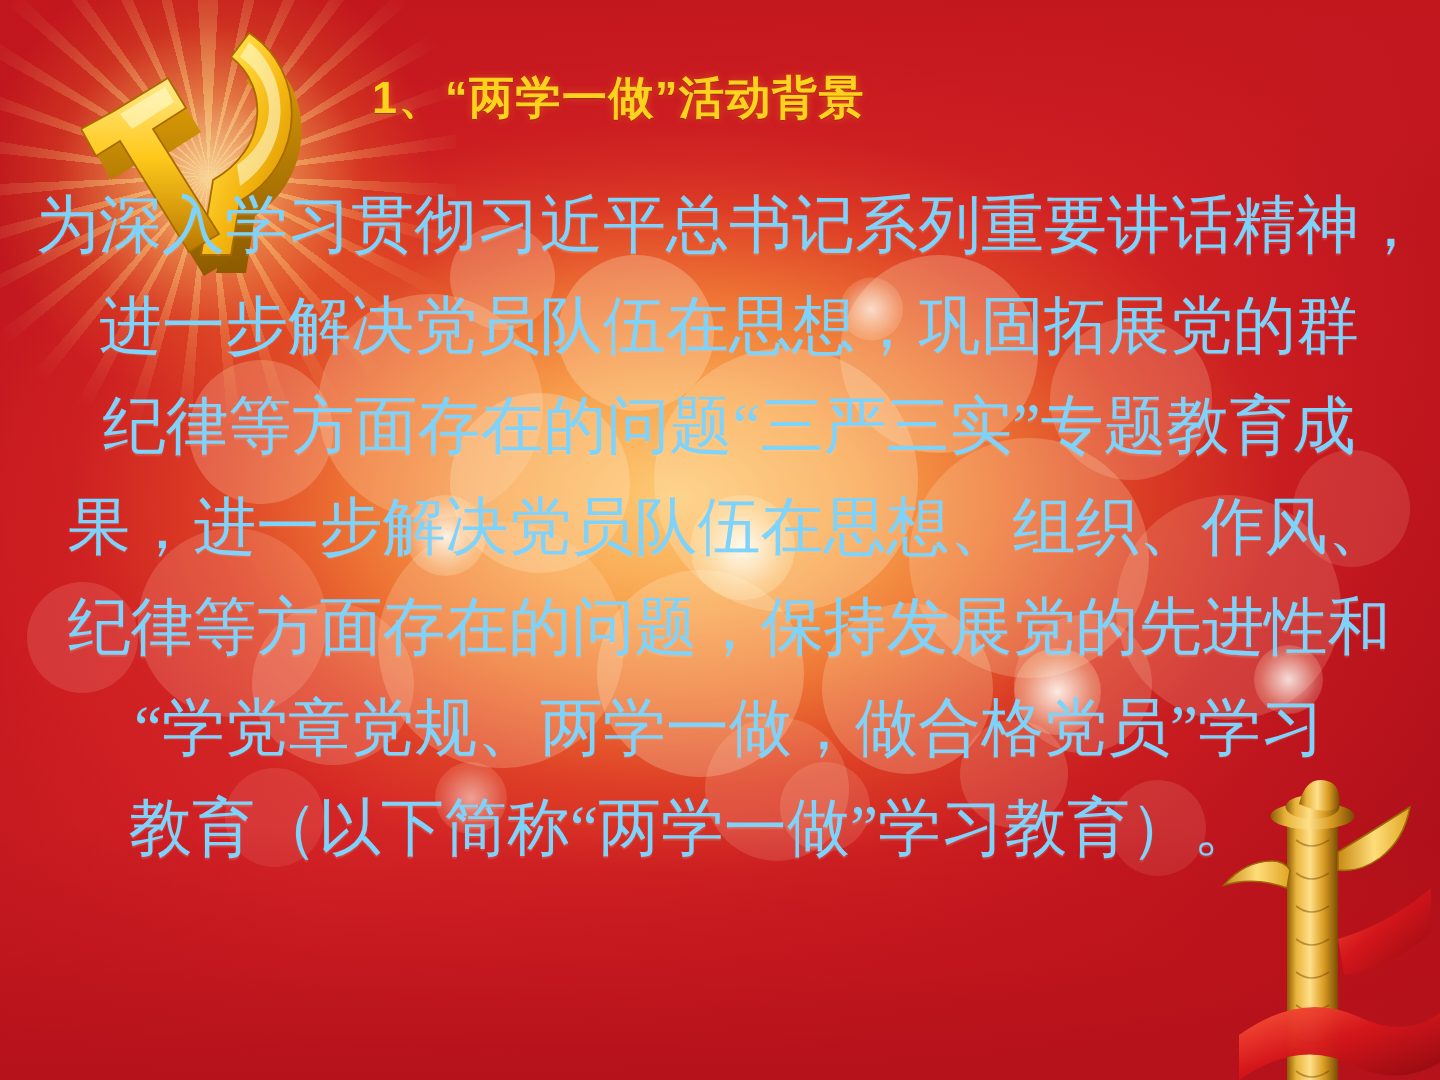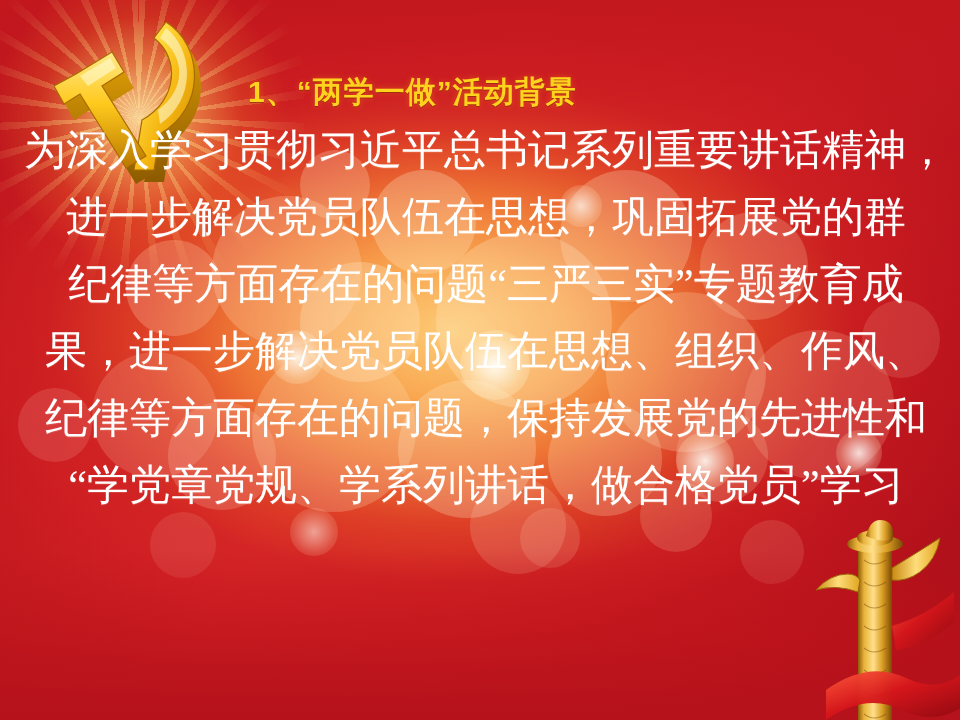--- a/index.html
+++ b/index.html
@@ -61,37 +61,37 @@
     position:absolute;left:-54px;top:-46px;width:300px;height:300px;border-radius:50%;
     background:radial-gradient(circle,rgba(255,238,170,0.88) 0%,rgba(255,206,96,0.50) 26%,rgba(255,160,40,0.18) 48%,rgba(255,140,30,0) 70%);
   }
   .emblem-svg{position:absolute;left:10px;top:6px;width:172px;height:176px;}
 
   
   .huabiao{position:absolute;right:-4px;bottom:-6px;width:168px;height:218px;}
 
   
   .title{
-    position:absolute;left:248px;top:69px;width:460px;height:46px;
+    position:absolute;left:248px;top:42px;width:460px;height:46px;
     display:flex;align-items:center;
     font-family:"Liberation Sans","DejaVu Sans",sans-serif;
     font-weight:700;font-size:30px;letter-spacing:1px;
     color:#FFD21E;
     text-shadow:0 1px 0 rgba(120,40,0,0.55),0 0 6px rgba(255,170,30,0.35);
     white-space:nowrap;
   }
 
   .body-block{
     position:absolute;left:56px;top:116px;width:860px;
   }
   .line{
     height:67px;
     display:flex;align-items:center;
     font-size:42px;
-    color:#ffffff;
+    color:#7dd3fc;
     letter-spacing:0px;
     white-space:nowrap;
     text-shadow:0 1px 1px rgba(255,230,190,0.18);
   }
   .line.c{justify-content:center;}
   .line.l{justify-content:flex-start;padding-left:30px;}
 </style>
 </head>
 <body>
 
@@ -217,16 +217,17 @@
   </svg>
 
   <div class="title">1、“两学一做”活动背景</div>
 
   <div class="body-block">
     <div class="line c">为深入学习贯彻习近平总书记系列重要讲话精神，</div>
     <div class="line c">进一步解决党员队伍在思想，巩固拓展党的群</div>
     <div class="line c">纪律等方面存在的问题“三严三实”专题教育成</div>
     <div class="line c">果，进一步解决党员队伍在思想、组织、作风、</div>
     <div class="line c">纪律等方面存在的问题，保持发展党的先进性和</div>
-    <div class="line c">“学党章党规、学系列讲话，做合格党员”学习</div>
+    <div class="line c">“学党章党规、两学一做，做合格党员”学习</div>
+    <div class="line l">教育（以下简称“两学一做”学习教育）。</div>
   </div>
 
 </div>
 
 </body></html>

